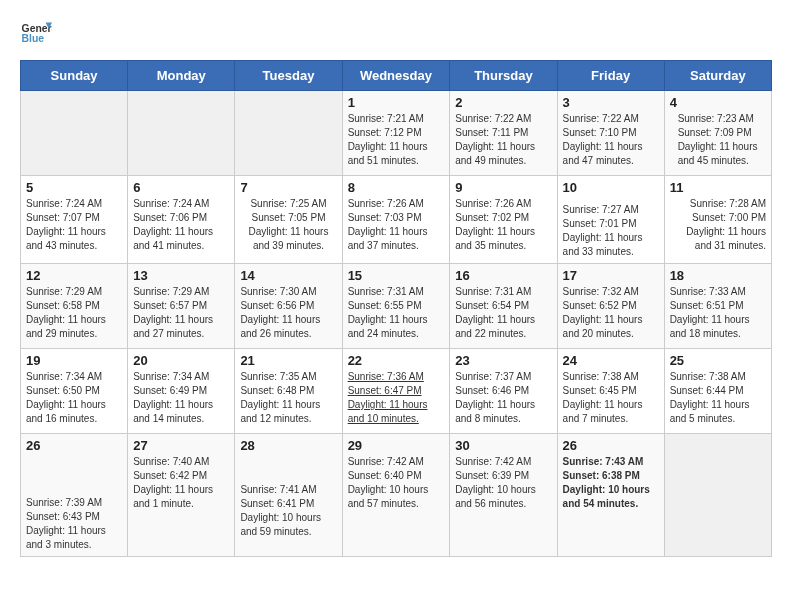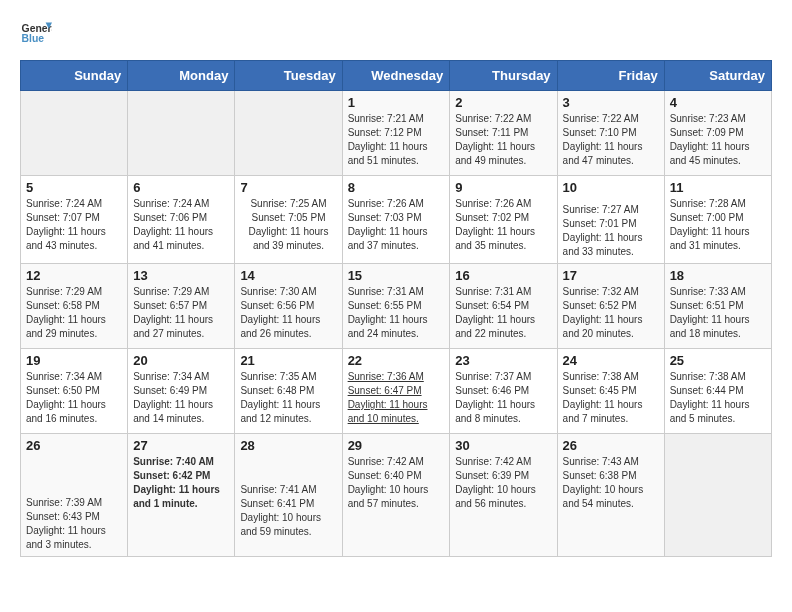--- a/index.html
+++ b/index.html
@@ -42,21 +42,21 @@
       width: 100%;
       border-collapse: collapse;
       border: 1px solid #ccc;
     }
     .calendar th {
       background-color: #3a6db5;
       color: #fff;
       font-size: 13px;
       font-weight: bold;
       padding: 7px 6px;
-      text-align: right;
+      text-align: center;
       border: 1px solid #2a5a9a;
     }
     .calendar td {
       vertical-align: top;
       border: 1px solid #ccc;
       padding: 4px 5px;
       width: 108px;
       min-height: 80px;
       height: 85px;
       font-size: 10.5px;
@@ -130,21 +130,21 @@
         </td>
         <td>
           <div class="day-number">3</div>
           <div class="day-info" style="white-space: pre-line;">Sunrise: 7:22 AM
 Sunset: 7:10 PM
 Daylight: 11 hours
 and 47 minutes.</div>
         </td>
         <td>
           <div class="day-number">4</div>
-          <div class="day-info" style="white-space: pre-line;">Sunrise: 7:23 AM
+          <div class="day-info" style="white-space: pre-line; margin-left: 8px;">Sunrise: 7:23 AM
 Sunset: 7:09 PM
 Daylight: 11 hours
 and 45 minutes.</div>
         </td>
       </tr>
       <tr>
         <td>
           <div class="day-number">5</div>
           <div class="day-info" style="white-space: pre-line;">Sunrise: 7:24 AM
 Sunset: 7:07 PM
@@ -181,21 +181,21 @@
         </td>
         <td>
           <div class="day-number">10</div>
           <div class="day-info" style="white-space: pre-line; margin-top: 8px;">Sunrise: 7:27 AM
 Sunset: 7:01 PM
 Daylight: 11 hours
 and 33 minutes.</div>
         </td>
         <td>
           <div class="day-number">11</div>
-          <div class="day-info" style="white-space: pre-line;">Sunrise: 7:28 AM
+          <div class="day-info" style="white-space: pre-line; text-align: right;">Sunrise: 7:28 AM
 Sunset: 7:00 PM
 Daylight: 11 hours
 and 31 minutes.</div>
         </td>
       </tr>
       <tr>
         <td>
           <div class="day-number">12</div>
           <div class="day-info" style="white-space: pre-line;">Sunrise: 7:29 AM
 Sunset: 6:58 PM
@@ -299,21 +299,21 @@
       <tr>
         <td>
           <div class="day-number">26</div>
           <div class="day-info" style="white-space: pre-line; margin-top: 43px;">Sunrise: 7:39 AM
 Sunset: 6:43 PM
 Daylight: 11 hours
 and 3 minutes.</div>
         </td>
         <td>
           <div class="day-number">27</div>
-          <div class="day-info" style="white-space: pre-line; font-weight: bold;">Sunrise: 7:40 AM
+          <div class="day-info" style="white-space: pre-line;">Sunrise: 7:40 AM
 Sunset: 6:42 PM
 Daylight: 11 hours
 and 1 minute.</div>
         </td>
         <td>
           <div class="day-number">28</div>
           <div class="day-info" style="white-space: pre-line; margin-top: 30px;">Sunrise: 7:41 AM
 Sunset: 6:41 PM
 Daylight: 10 hours
 and 59 minutes.</div>
@@ -327,21 +327,21 @@
         </td>
         <td>
           <div class="day-number">30</div>
           <div class="day-info" style="white-space: pre-line;">Sunrise: 7:42 AM
 Sunset: 6:39 PM
 Daylight: 10 hours
 and 56 minutes.</div>
         </td>
         <td>
           <div class="day-number">26</div>
-          <div class="day-info" style="white-space: pre-line;">Sunrise: 7:43 AM
+          <div class="day-info" style="white-space: pre-line; font-weight: bold;">Sunrise: 7:43 AM
 Sunset: 6:38 PM
 Daylight: 10 hours
 and 54 minutes.</div>
         </td>
         <td class="empty-cell"></td>
       </tr>
     </tbody>
 </table>
 
 </body></html>

